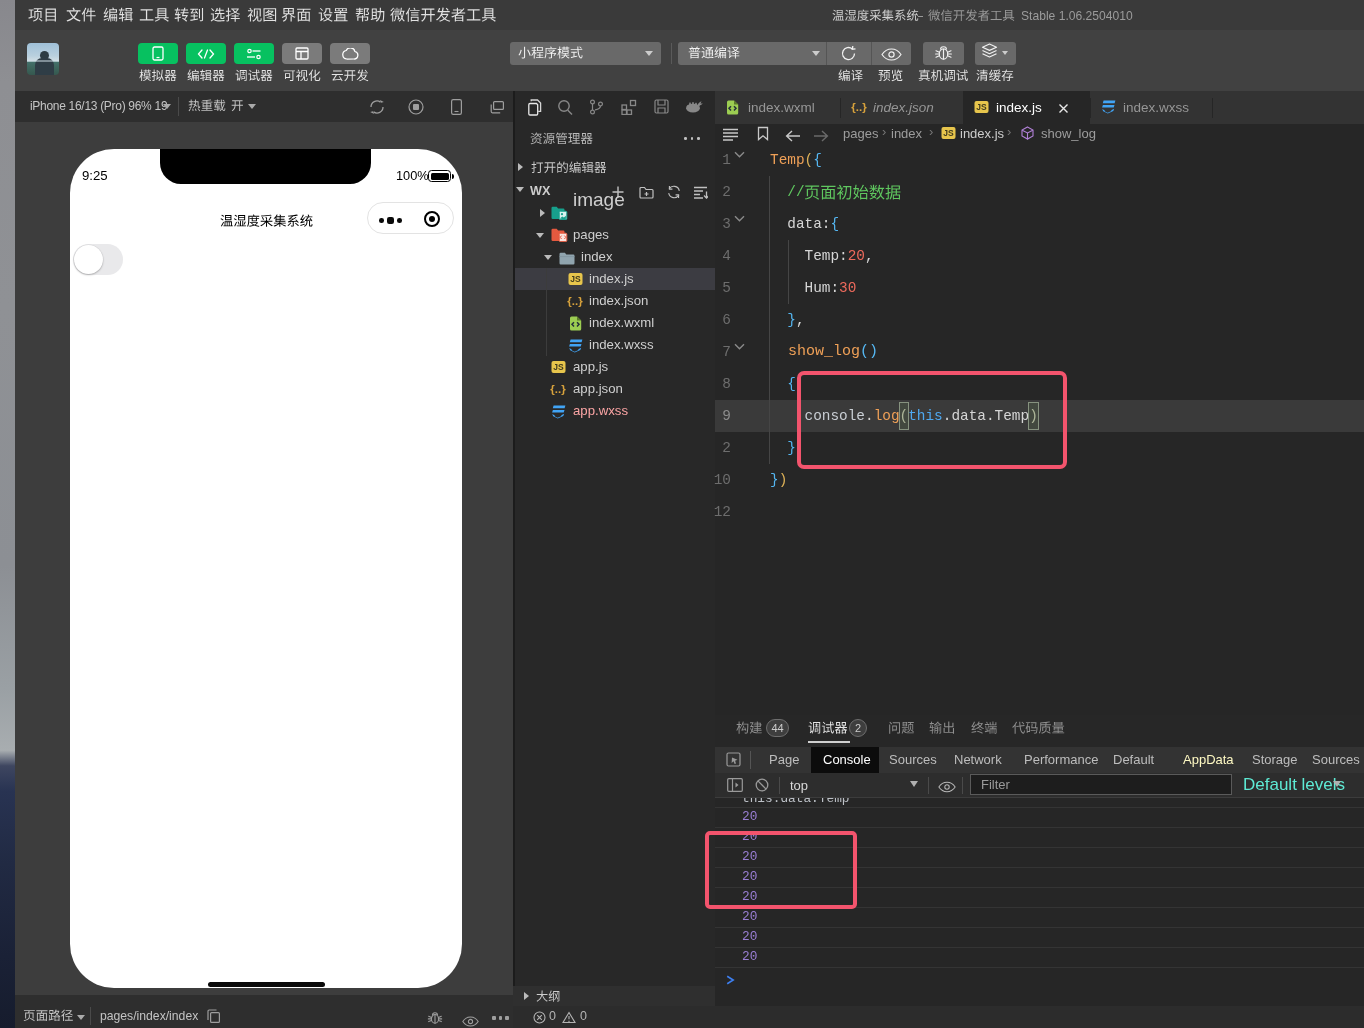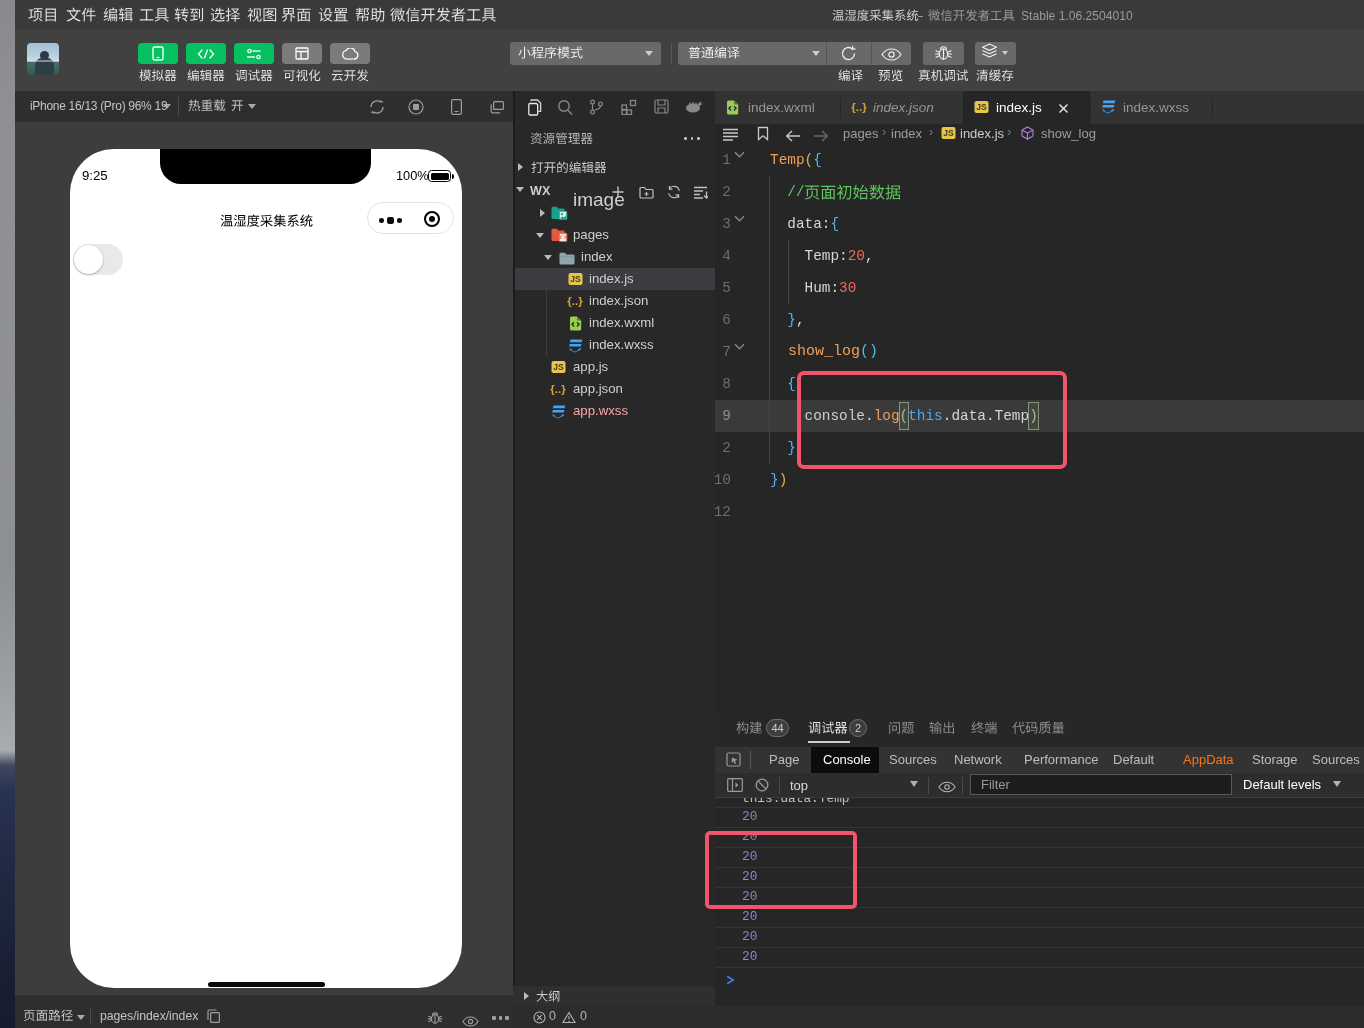--- a/index.html
+++ b/index.html
@@ -752,21 +752,21 @@
       <path d="M6 5.5l5.5 2.3-2.4 1 .9 2.7-1.4.5-1-2.7-2 1.6z" fill="#9a9a9a"></path>
     </svg></div>
 <div class="abs" style="left:750px;top:751px;width:1px;height:18px;background:#555"></div>
 <div class="abs" style="left:769px;top:747px;font-size:13px;line-height:26px;color:#bdbdbd">Page</div>
 <div class="abs" style="left:811px;top:747px;width:68px;height:26px;background:#0c0c0c"></div>
 <div class="abs" style="left:823px;top:747px;font-size:13px;line-height:26px;color:#ffffff">Console</div>
 <div class="abs" style="left:889px;top:747px;font-size:13px;line-height:26px;color:#bdbdbd">Sources</div>
 <div class="abs" style="left:954px;top:747px;font-size:13px;line-height:26px;color:#bdbdbd">Network</div>
 <div class="abs" style="left:1024px;top:747px;font-size:13px;line-height:26px;color:#bdbdbd">Performance</div>
 <div class="abs" style="left:1113px;top:747px;font-size:13px;line-height:26px;color:#bdbdbd">Default</div>
-<div class="abs" style="left:1183px;top:747px;font-size:13px;line-height:26px;color:#f97316">AppData</div>
+<div class="abs" style="left:1183px;top:747px;font-size:13px;line-height:26px;color:#fef9c3">AppData</div>
 <div class="abs" style="left:1252px;top:747px;font-size:13px;line-height:26px;color:#bdbdbd">Storage</div>
 <div class="abs" style="left:1312px;top:747px;font-size:13px;line-height:26px;color:#bdbdbd">Sources</div>
 <div class="abs" style="left:715px;top:773px;width:649px;height:25px;background:#2d2d2d;border-bottom:1px solid #3c3c3c"></div>
 <div class="abs" style="left:727px;top:778px"><svg width="16" height="14" viewBox="0 0 16 14">
       <rect x="0.7" y="0.7" width="14.6" height="12.6" rx="1" fill="none" stroke="#9a9a9a" stroke-width="1.2"></rect>
       <path d="M5.5 1v12" stroke="#9a9a9a" stroke-width="1.2"></path>
       <path d="M8.5 4.5L11.5 7l-3 2.5z" fill="#9a9a9a"></path>
     </svg></div>
 <div class="abs" style="left:755px;top:778px"><svg width="14" height="14" viewBox="0 0 14 14">
       <circle cx="7" cy="7" r="5.8" fill="none" stroke="#9a9a9a" stroke-width="1.3"></circle>
@@ -776,21 +776,21 @@
 <div class="abs" style="left:790px;top:777px;font-size:13px;color:#d8d8d8;line-height:17px">top</div>
 <div class="abs" style="left:910px;top:781px;width:0;height:0;border-left:4.5px solid transparent;border-right:4.5px solid transparent;border-top:6px solid #b0b0b0"></div>
 <div class="abs" style="left:928px;top:777px;width:1px;height:17px;background:#4a4a4a"></div>
 <div class="abs" style="left:938px;top:779px"><svg width="18" height="12" viewBox="0 0 21 13">
       <path d="M1 6.5C4 2 7 1 10.5 1S17 2 20 6.5C17 11 14 12 10.5 12S4 11 1 6.5z" fill="none" stroke="#b8b8b8" stroke-width="1.2"></path>
       <circle cx="10.5" cy="6.5" r="2.6" fill="none" stroke="#b8b8b8" stroke-width="1.2"></circle>
     </svg></div>
 <div class="abs" style="left:962px;top:777px;width:1px;height:17px;background:#4a4a4a"></div>
 <div class="abs" style="left:970px;top:774px;width:262px;height:21px;background:#1d1d1d;border:1px solid #5a5a5a"></div>
 <div class="abs" style="left:981px;top:776px;font-size:13px;color:#9a9a9a;line-height:17px">Filter</div>
-<div class="abs" style="left:1243px;top:776px;font-size:13px;color:#ffffff;line-height:17px">Default levels</div>
+<div class="abs" style="left:1243px;top:776px;font-size:17px;color:#5eead4;line-height:17px">Default levels</div>
 <div class="abs" style="left:1333px;top:781px;width:0;height:0;border-left:4.5px solid transparent;border-right:4.5px solid transparent;border-top:6px solid #b0b0b0"></div>
 <div class="abs" style="left:742px;top:789px;font-family:'Liberation Mono',monospace;font-size:12.8px;line-height:20px;color:#bcc0c6;clip-path:inset(9px 0 0 0)">this.data.Temp</div>
 <div class="abs" style="left:715px;top:807px;width:649px;height:1px;background:#343434"></div>
 <div class="abs" style="left:742px;top:807px;font-family:'Liberation Mono',monospace;font-size:12.8px;line-height:20px;color:#9a7fd5">20</div>
 <div class="abs" style="left:715px;top:827px;width:649px;height:1px;background:#343434"></div>
 <div class="abs" style="left:742px;top:827px;font-family:'Liberation Mono',monospace;font-size:12.8px;line-height:20px;color:#9a7fd5">20</div>
 <div class="abs" style="left:715px;top:847px;width:649px;height:1px;background:#343434"></div>
 <div class="abs" style="left:742px;top:847px;font-family:'Liberation Mono',monospace;font-size:12.8px;line-height:20px;color:#9a7fd5">20</div>
 <div class="abs" style="left:715px;top:867px;width:649px;height:1px;background:#343434"></div>
 <div class="abs" style="left:742px;top:867px;font-family:'Liberation Mono',monospace;font-size:12.8px;line-height:20px;color:#9a7fd5">20</div>

